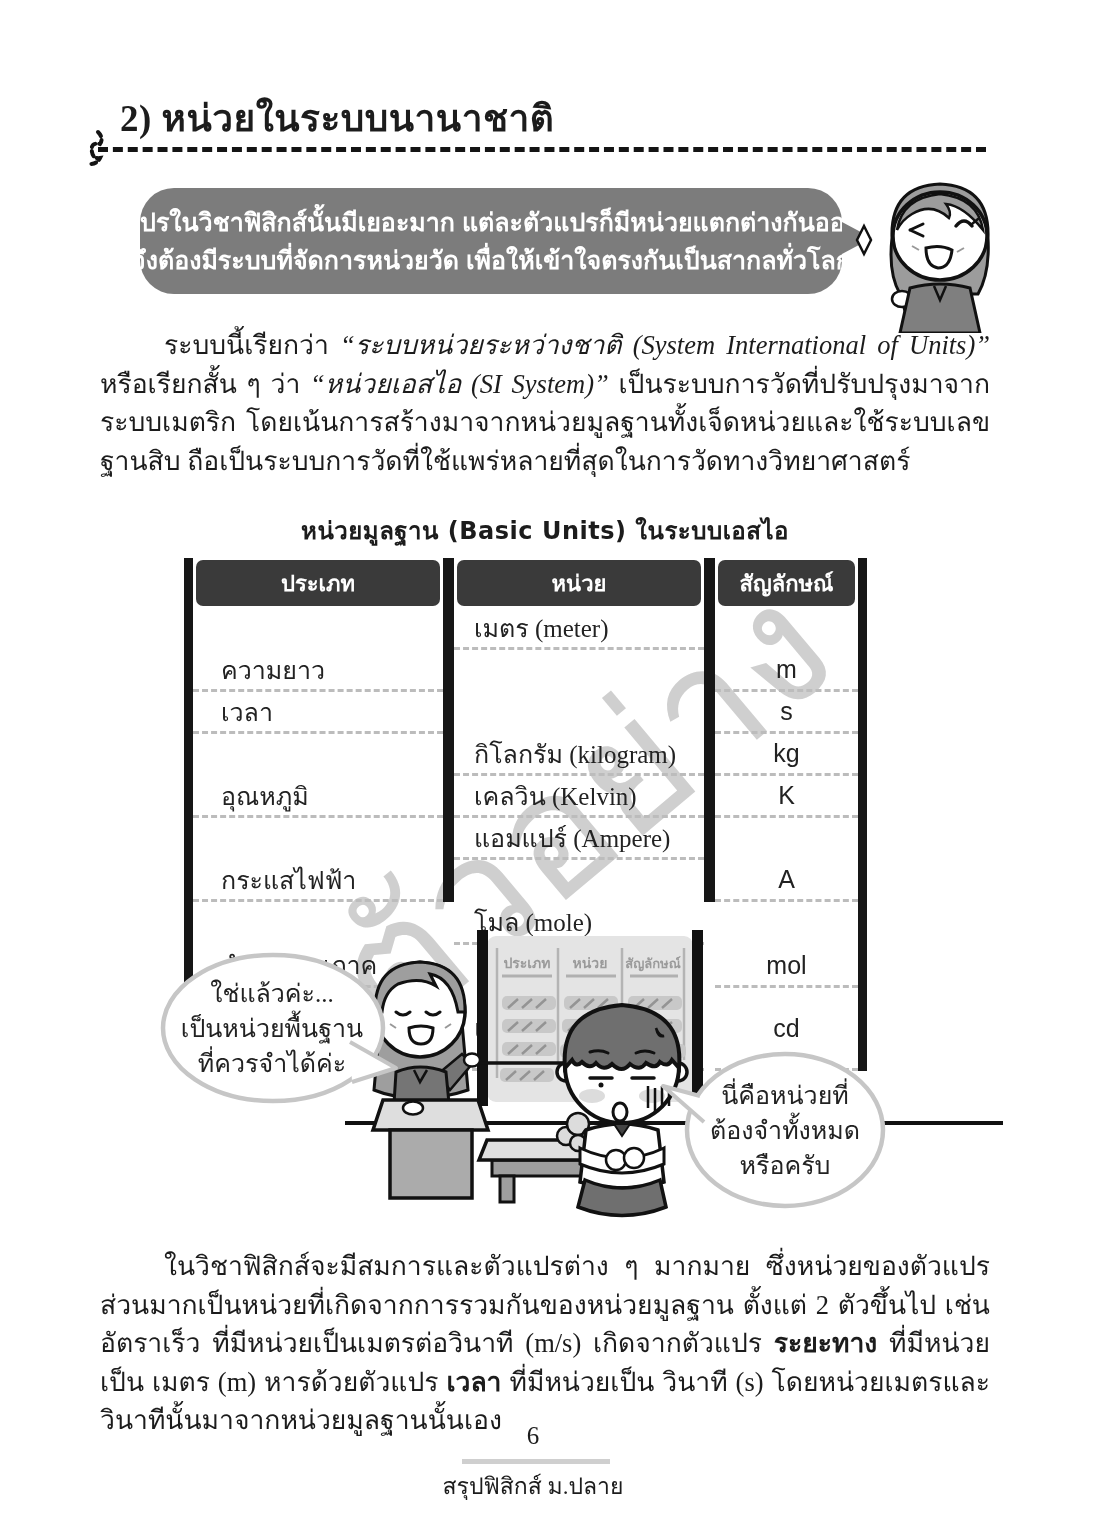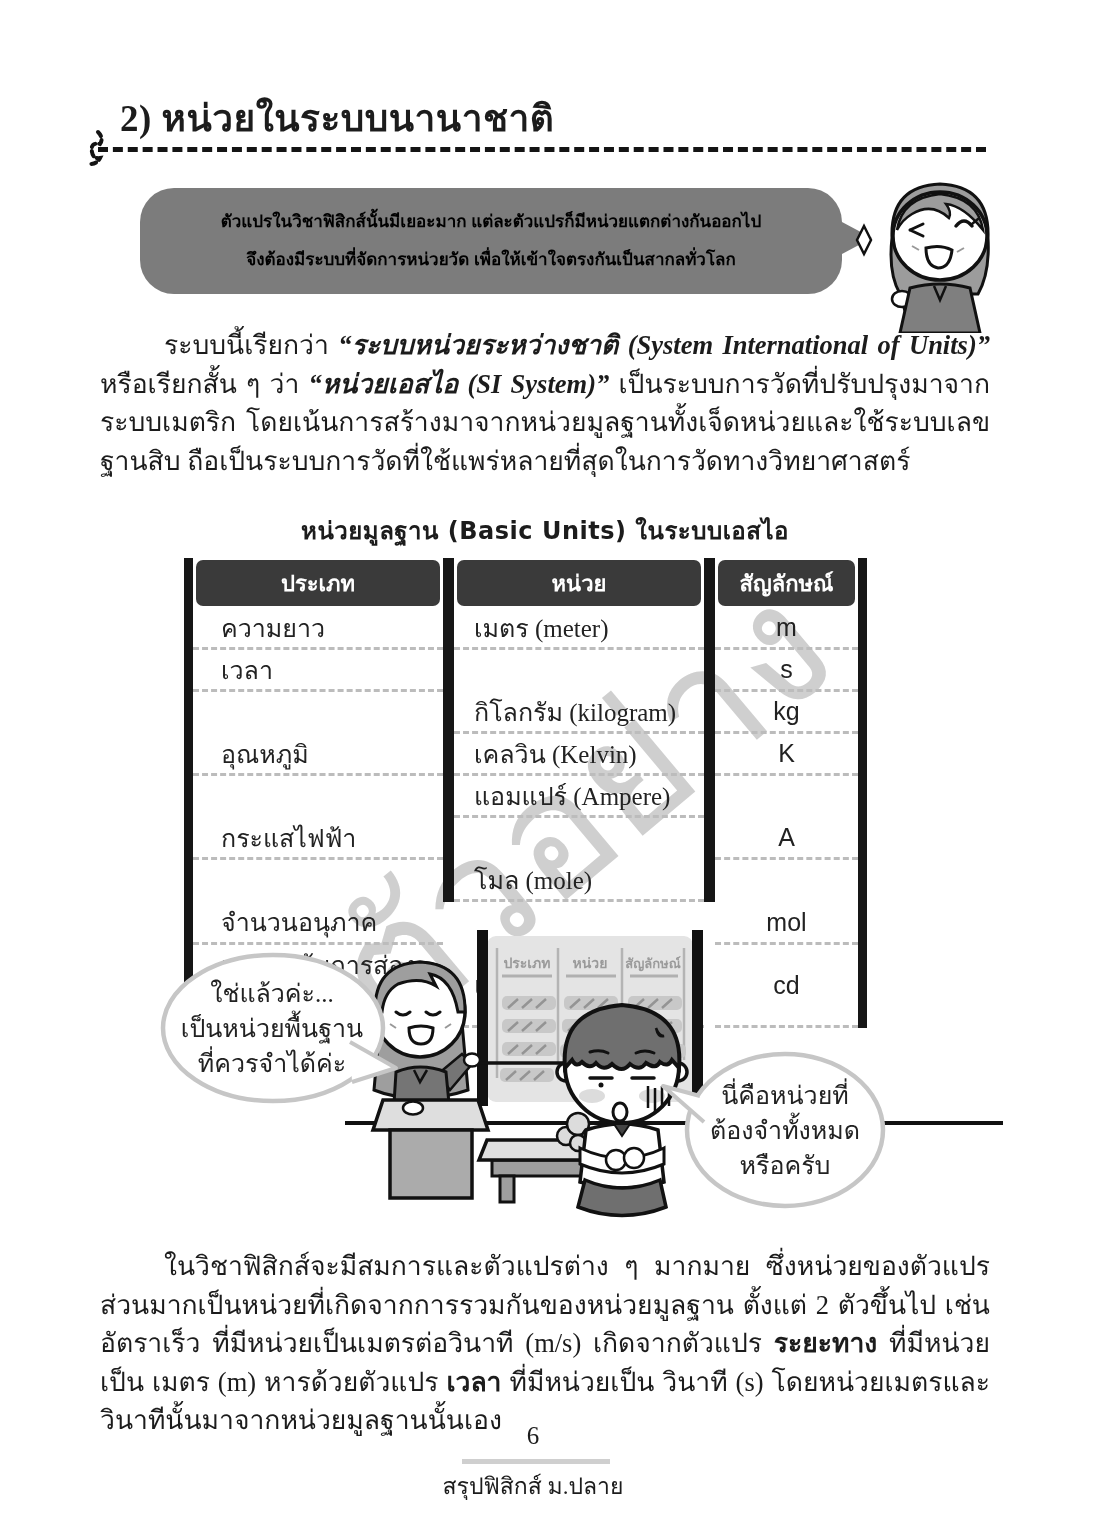--- a/index.html
+++ b/index.html
@@ -7,29 +7,29 @@
         font-family:"Liberation Serif","DejaVu Serif",serif;color:#1c1c1c;}
   .z-content{position:absolute;z-index:2;}
   
   #heading{left:120px;top:88px;font-size:37px;font-weight:bold;letter-spacing:.5px;}
   #head-rule{left:98px;top:147px;width:888px;height:0;border-top:5px dashed #141414;}
   #head-swirl{left:84px;top:128px;}
   
   #intro-bubble{left:140px;top:188px;width:702px;height:106px;background:#7c7c7c;border-radius:34px;
     display:flex;flex-direction:column;justify-content:center;align-items:center;
     font-family:"Liberation Sans","DejaVu Sans",sans-serif;}
-  #intro-bubble .bl{color:#000000;font-weight:bold;font-size:17px;line-height:38px;white-space:nowrap;}
+  #intro-bubble .bl{color:#ffffff;font-weight:bold;font-size:25px;line-height:38px;white-space:nowrap;}
   #bubble-tail{left:842px;top:222px;width:0;height:0;border-top:16px solid transparent;
     border-bottom:16px solid transparent;border-left:30px solid #7c7c7c;}
   #teacher-avatar{left:852px;top:168px;}
   
   .para{left:100px;width:890px;font-size:26.5px;line-height:38.5px;text-align:justify;text-indent:64px;}
   #para1{top:326px;}
   #para2{top:1247px;}
-  .bi{font-weight:bold;font-style:italic;}
+  .bi{font-weight:normal;font-style:italic;}
   .b{font-weight:bold;}
   
   #table-title{left:100px;top:503px;width:890px;text-align:center;font-size:24px;font-weight:bold;
     font-family:"DejaVu Sans","Liberation Sans",sans-serif;letter-spacing:.5px;margin-top:8px;}
   
   #units-table{left:184px;top:558px;width:665px;display:grid;
     grid-template-columns:250px 11px 250px 11px 143px;
     grid-template-rows:50px repeat(7,42px);
     border-left:9px solid #161616;border-right:9px solid #161616;background:transparent;}
   .vbar{background:#161616;grid-row:1 / span 8;}
@@ -93,22 +93,22 @@
 
   <div id="table-title" class="z-content">หน่วยมูลฐาน (Basic Units) ในระบบเอสไอ</div>
 
   <div id="units-table" class="z-content">
     <div class="th h1">ประเภท</div>
     <div class="vbar v1"></div>
     <div class="th h2">หน่วย</div>
     <div class="vbar v2"></div>
     <div class="th h3">สัญลักษณ์</div>
 
+    <div class="td c2">เมตร (meter)</div>
     <div class="td c1">ความยาว</div>
-    <div class="td c2">เมตร (meter)</div>
     <div class="td c3">m</div>
 
     <div class="td c1">เวลา</div>
     <div class="td c3">s</div>
 
     <div class="td c2">กิโลกรัม (kilogram)</div>
     <div class="td c3">kg</div>
 
     <div class="td c1">อุณหภูมิ</div>
     <div class="td c2">เคลวิน (Kelvin)</div>

